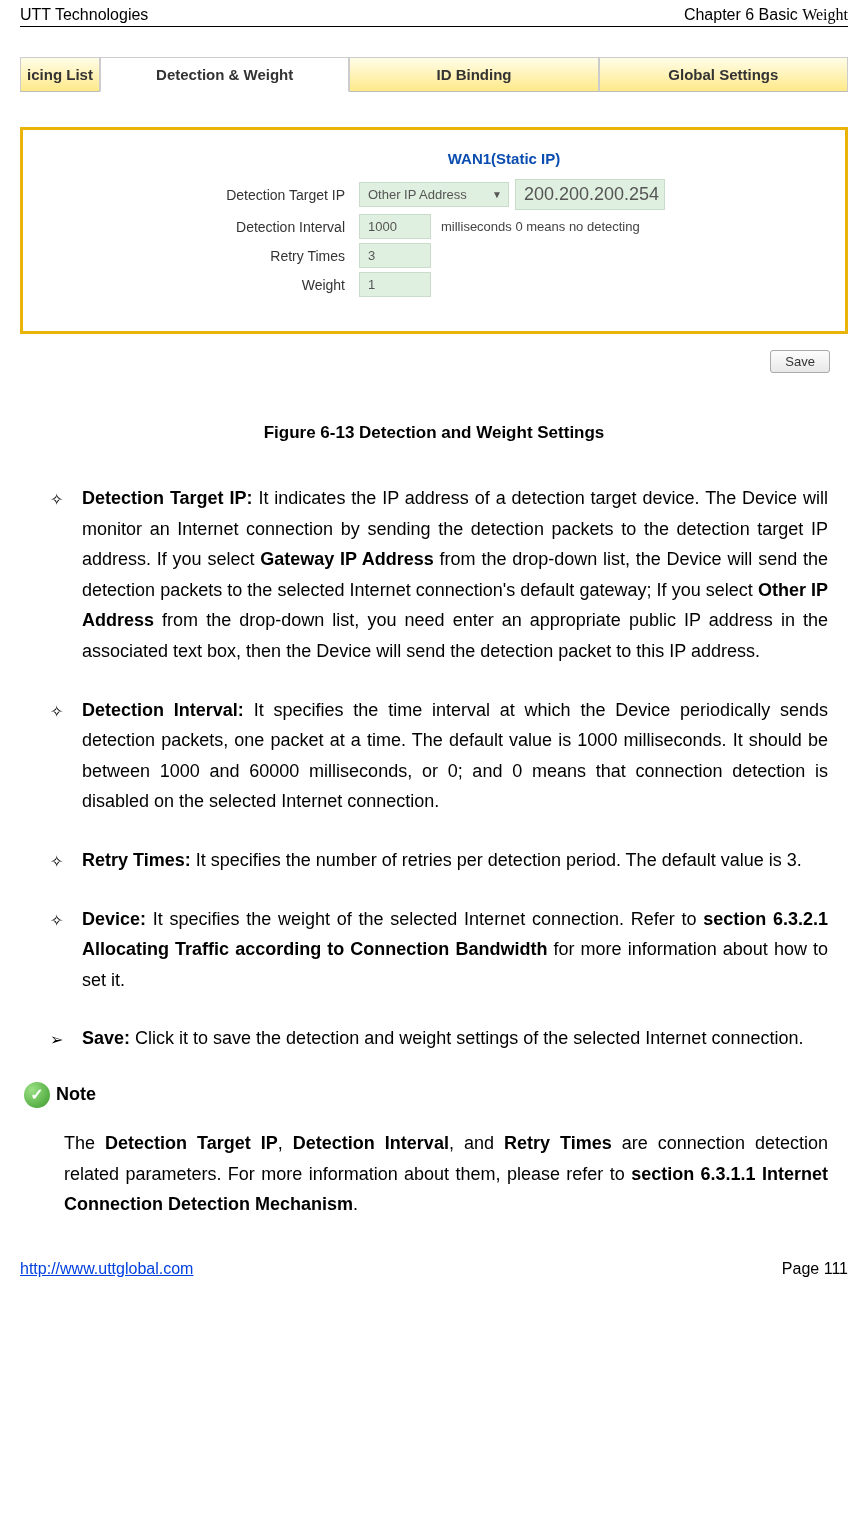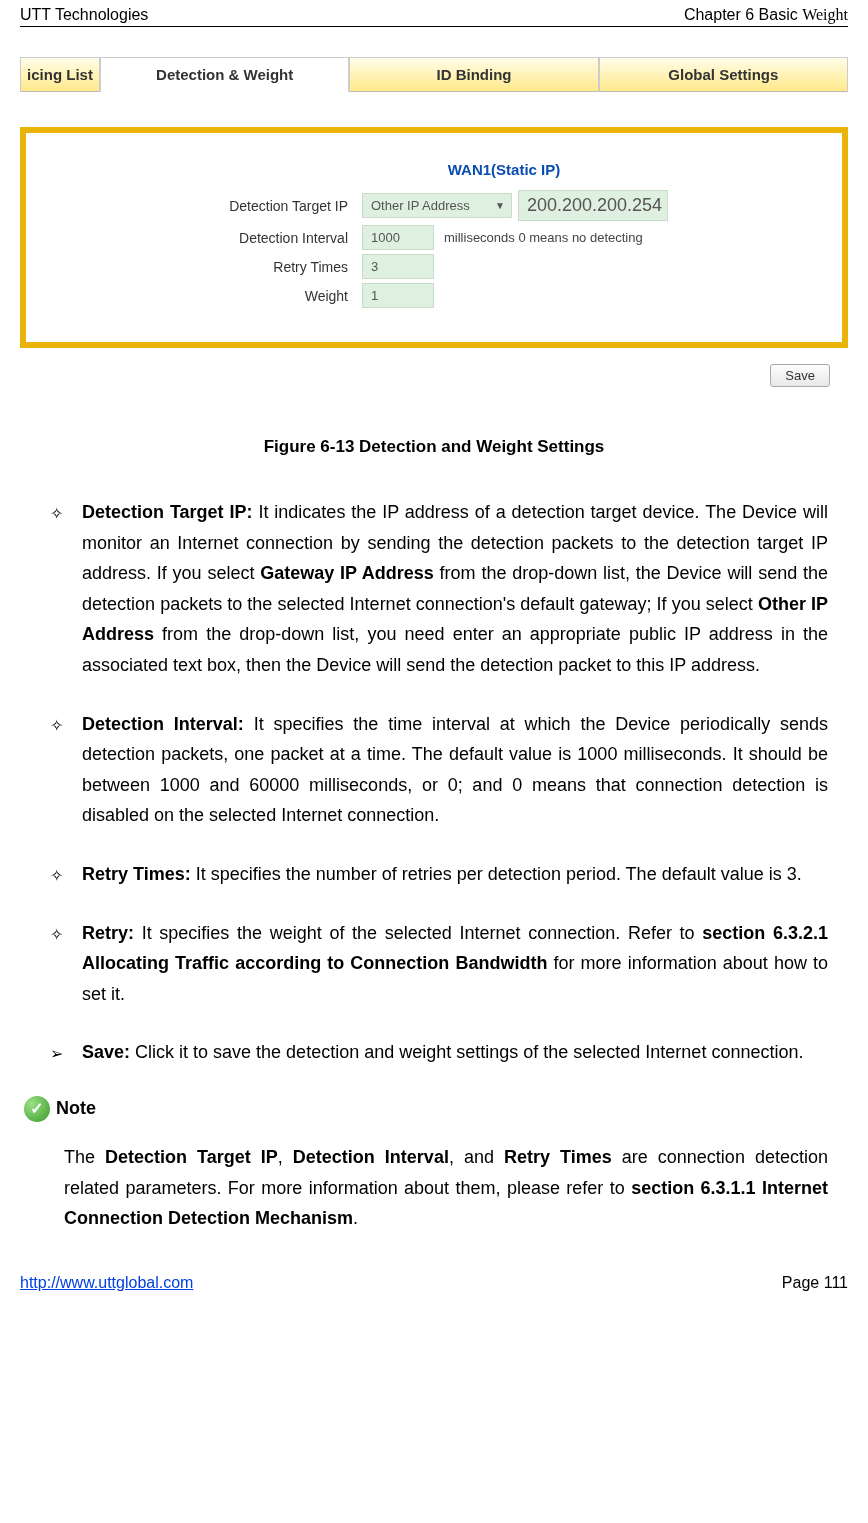--- a/index.html
+++ b/index.html
@@ -36,23 +36,23 @@
       font-weight: bold;
       color: #333;
       border-bottom: 1px solid #bbb;
     }
     .tab.small { flex: 0 0 80px; background: linear-gradient(to bottom, #fffde8 0%, #ffe98a 100%); border-right:1px solid #ccc; }
     .tab.active {
       background: #fff;
       border-bottom: 1px solid #fff;
     }
     .form-area {
-      border: 6px solid #eab308;
+      border: 3px solid #eab308;
       margin-top: 35px;
-      padding: 28px 10px 30px 10px;
+      padding: 20px 10px 30px 10px;
     }
     .legend {
       color: #0a4db0;
       font-weight: bold;
       text-align: center;
       margin-bottom: 12px;
       font-size: 15px;
       margin-left: 140px;
     }
     .form-row {
@@ -229,21 +229,21 @@
     <div class="item">
       <div class="bullet">✧</div>
       <div class="item-text">
         <span class="bold">Retry Times:</span><span> It specifies the number of retries per detection period. The default value is 3.</span>
       </div>
     </div>
 
     <div class="item">
       <div class="bullet">✧</div>
       <div class="item-text">
-        <span class="bold">Retry:</span><span> It specifies the weight of the selected Internet connection. Refer to </span><span class="bold">section 6.3.2.1 Allocating Traffic according to Connection Bandwidth</span><span> for more information about how to set it.</span>
+        <span class="bold">Device:</span><span> It specifies the weight of the selected Internet connection. Refer to </span><span class="bold">section 6.3.2.1 Allocating Traffic according to Connection Bandwidth</span><span> for more information about how to set it.</span>
       </div>
     </div>
 
     <div class="item">
       <div class="bullet">➢</div>
       <div class="item-text">
         <span class="bold">Save:</span><span> Click it to save the detection and weight settings of the selected Internet connection.</span>
       </div>
     </div>
   </div>

